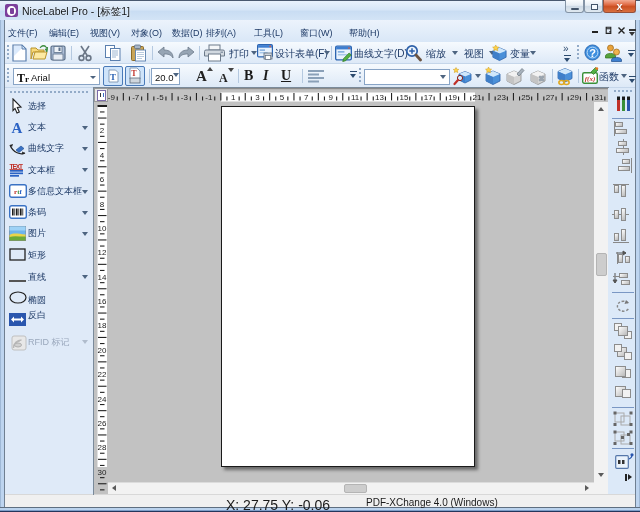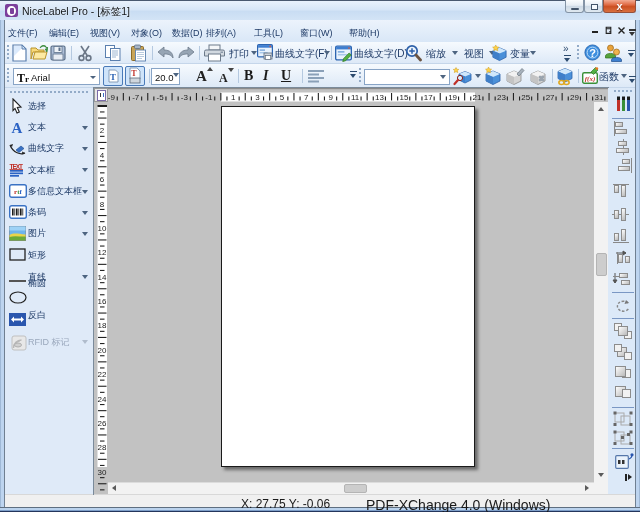--- a/index.html
+++ b/index.html
@@ -114,21 +114,21 @@
 <div class="dd" style="left:251px;top:51px"></div>
 <svg class="ab" style="left:257px;top:44px" width="16" height="18" viewBox="0 0 16 18">
 <rect x="0.6" y="0.6" width="14.8" height="12.3" rx="1.2" fill="#e8f2fd" stroke="#2c64b0" stroke-width="1.2"></rect>
 <rect x="1.1" y="1.1" width="13.8" height="2.6" fill="#3e7ed0"></rect>
     <circle cx="13.2" cy="2.4" r="0.8" fill="#e05a3a"></circle>
 <rect x="2.6" y="5.4" width="5.4" height="1.4" fill="#7aa9dd"></rect>
     <rect x="2.6" y="8" width="8" height="1.4" fill="#a9c8ea"></rect>
 <rect x="7" y="9" width="8" height="6" fill="#cfd6dd" stroke="#5c6a7a" stroke-width="0.8"></rect>
 <rect x="8.3" y="11.6" width="5.4" height="3.8" fill="#fff" stroke="#5c6a7a" stroke-width="0.7"></rect>
   </svg>
-<div class="tbtxt" style="left:275px;top:49px">曲线文字(F)</div>
+<div class="tbtxt" style="left:275px;top:49px">设计表单(F)</div>
 <div class="dd" style="left:324px;top:51px"></div>
 <div class="sep2" style="left:331px"></div>
 <svg class="ab" style="left:335px;top:44px" width="17" height="18" viewBox="0 0 18 18">
 <rect x="0.7" y="1.7" width="16.6" height="14.6" rx="1.5" fill="#e8f2fd" stroke="#2c64b0" stroke-width="1.4"></rect>
 <rect x="1.2" y="2.2" width="15.6" height="3" fill="#3e7ed0"></rect>
     <circle cx="14.8" cy="3.7" r="0.9" fill="#e05a3a"></circle>
 <rect x="3" y="7" width="7" height="1.6" fill="#7aa9dd"></rect>
     <rect x="3" y="10" width="10" height="1.6" fill="#a9c8ea"></rect>
 <path d="M9 15 l6 -6 2.2 2.2 -6 6 -3 0.8 z" fill="#52b043" stroke="#2e7a24" stroke-width="0.8"></path>
   </svg>
@@ -323,21 +323,21 @@
     </svg></div>
 <div class="tl" style="left:28px;top:249.5px;color:#1e3a66">矩形</div>
 <div class="ab" style="left:9px;top:269.0px"><svg width="17" height="4" viewBox="0 0 17 4">
       <rect x="0" y="1" width="17" height="2" fill="#555"></rect>
     </svg></div>
 <div class="tl" style="left:28px;top:271.5px;color:#1e3a66">直线</div>
 <div class="dd" style="left:82px;top:275.0px;border-top-color:#4d6480"></div>
 <div class="ab" style="left:9px;top:290.0px"><svg width="18" height="13" viewBox="0 0 18 13">
       <ellipse cx="9" cy="6.5" rx="8" ry="5.5" fill="none" stroke="#222" stroke-width="1.2"></ellipse>
     </svg></div>
-<div class="tl" style="left:28px;top:278px;color:#1e3a66">椭圆</div>
+<div class="tl" style="left:28px;top:295px;color:#1e3a66">椭圆</div>
 <div class="ab" style="left:9px;top:312.0px"><svg width="17" height="13" viewBox="0 0 17 13">
       <rect x="0" y="0" width="17" height="13" fill="#2a56ae"></rect>
       <path d="M2 6.5 L5 3.5 L5 5.5 L12 5.5 L12 3.5 L15 6.5 L12 9.5 L12 7.5 L5 7.5 L5 9.5 Z" fill="#fff"></path>
     </svg></div>
 <div class="tl" style="left:28px;top:310px;color:#1e3a66">反白</div>
 <div class="ab" style="left:9px;top:334.0px"><svg width="18" height="17" viewBox="0 0 18 17">
       <rect x="3" y="2" width="14" height="14" rx="2" fill="#e8e8e8" stroke="#c0c0c0"></rect>
       <path d="M6 12 a5 5 0 0 1 5 -5 M4.5 14 a8 8 0 0 1 8 -8" fill="none" stroke="#b8b8b8" stroke-width="1.4"></path>
       <ellipse cx="9" cy="11" rx="3.5" ry="2" fill="#d0d0d0" stroke="#b0b0b0"></ellipse>
     </svg></div>
@@ -611,14 +611,14 @@
 <svg class="ab" style="left:615px;top:453px" width="19" height="16" viewBox="0 0 19 16">
 <rect x="0.7" y="2.7" width="12.6" height="12.6" rx="1" fill="#eaf3fc" stroke="#5577aa" stroke-width="1.2"></rect>
 <rect x="3" y="7" width="2.5" height="4" fill="#333"></rect>
     <rect x="7" y="7" width="2.5" height="4" fill="#333"></rect>
 <path d="M14 6 C16.5 5 17 3.5 16.5 2" fill="none" stroke="#2a56ae" stroke-width="1.2"></path>
 <circle cx="17" cy="1.8" r="1.6" fill="#2a56ae"></circle>
   </svg>
 <div class="ab" style="left:625px;top:474px;width:2px;height:7px;background:#222"></div>
 <div class="ab" style="left:628px;top:474px;width:0;height:0;border-top:3.5px solid transparent;border-bottom:3.5px solid transparent;border-left:4.5px solid #222"></div>
 <div class="ab" style="left:5px;top:494px;width:630px;height:13px;background:#f0f0f0;border-top:1px solid #d8d8d8"></div>
-<div class="ab" style="left:241px;top:497px;font-size:12px;color:#1a1a1a;white-space:nowrap">X: 27.75 Y: -0.06</div>
-<div class="ab" style="left:366px;top:497px;font-size:14px;color:#1a1a1a;white-space:nowrap">PDF-XChange 4.0 (Windows)</div>
+<div class="ab" style="left:226px;top:497px;font-size:14px;color:#1a1a1a;white-space:nowrap">X: 27.75 Y: -0.06</div>
+<div class="ab" style="left:366px;top:497px;font-size:10px;color:#1a1a1a;white-space:nowrap">PDF-XChange 4.0 (Windows)</div>
 <div class="ab" style="left:93px;top:87px;width:516px;height:408px;border:1px solid #7a8a9a;border-right:none;border-bottom:none"></div>
 </body></html>

